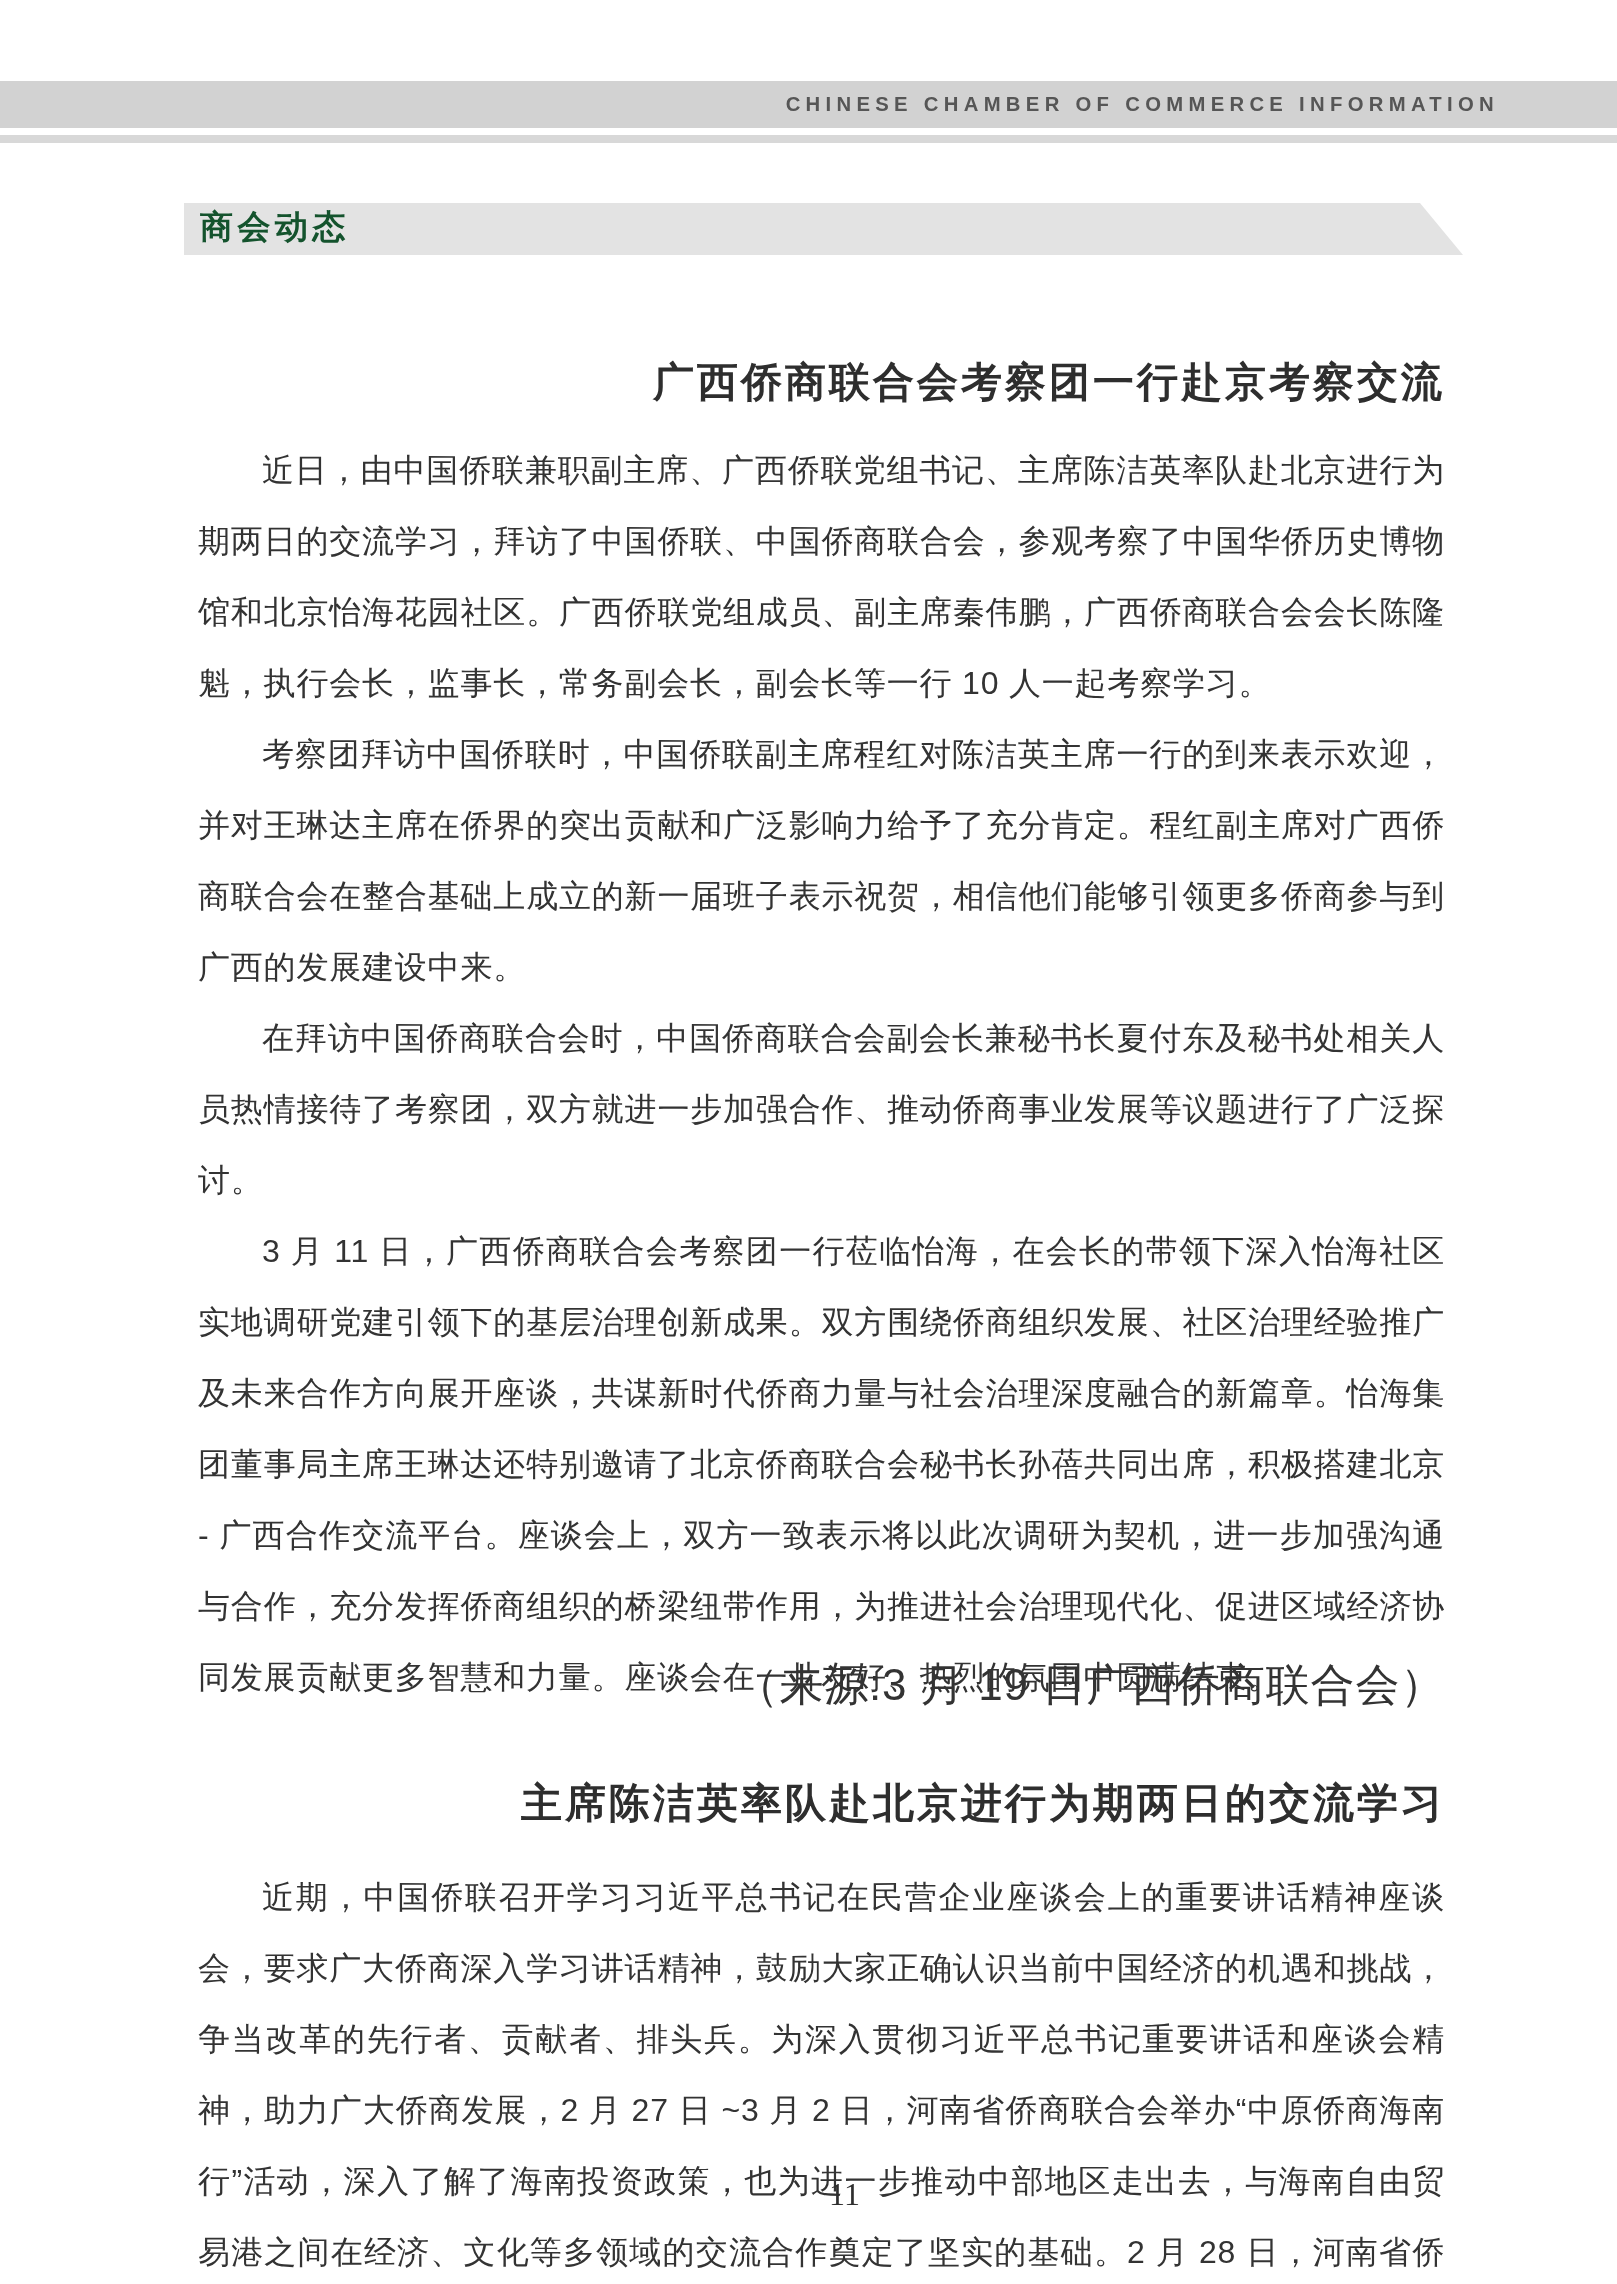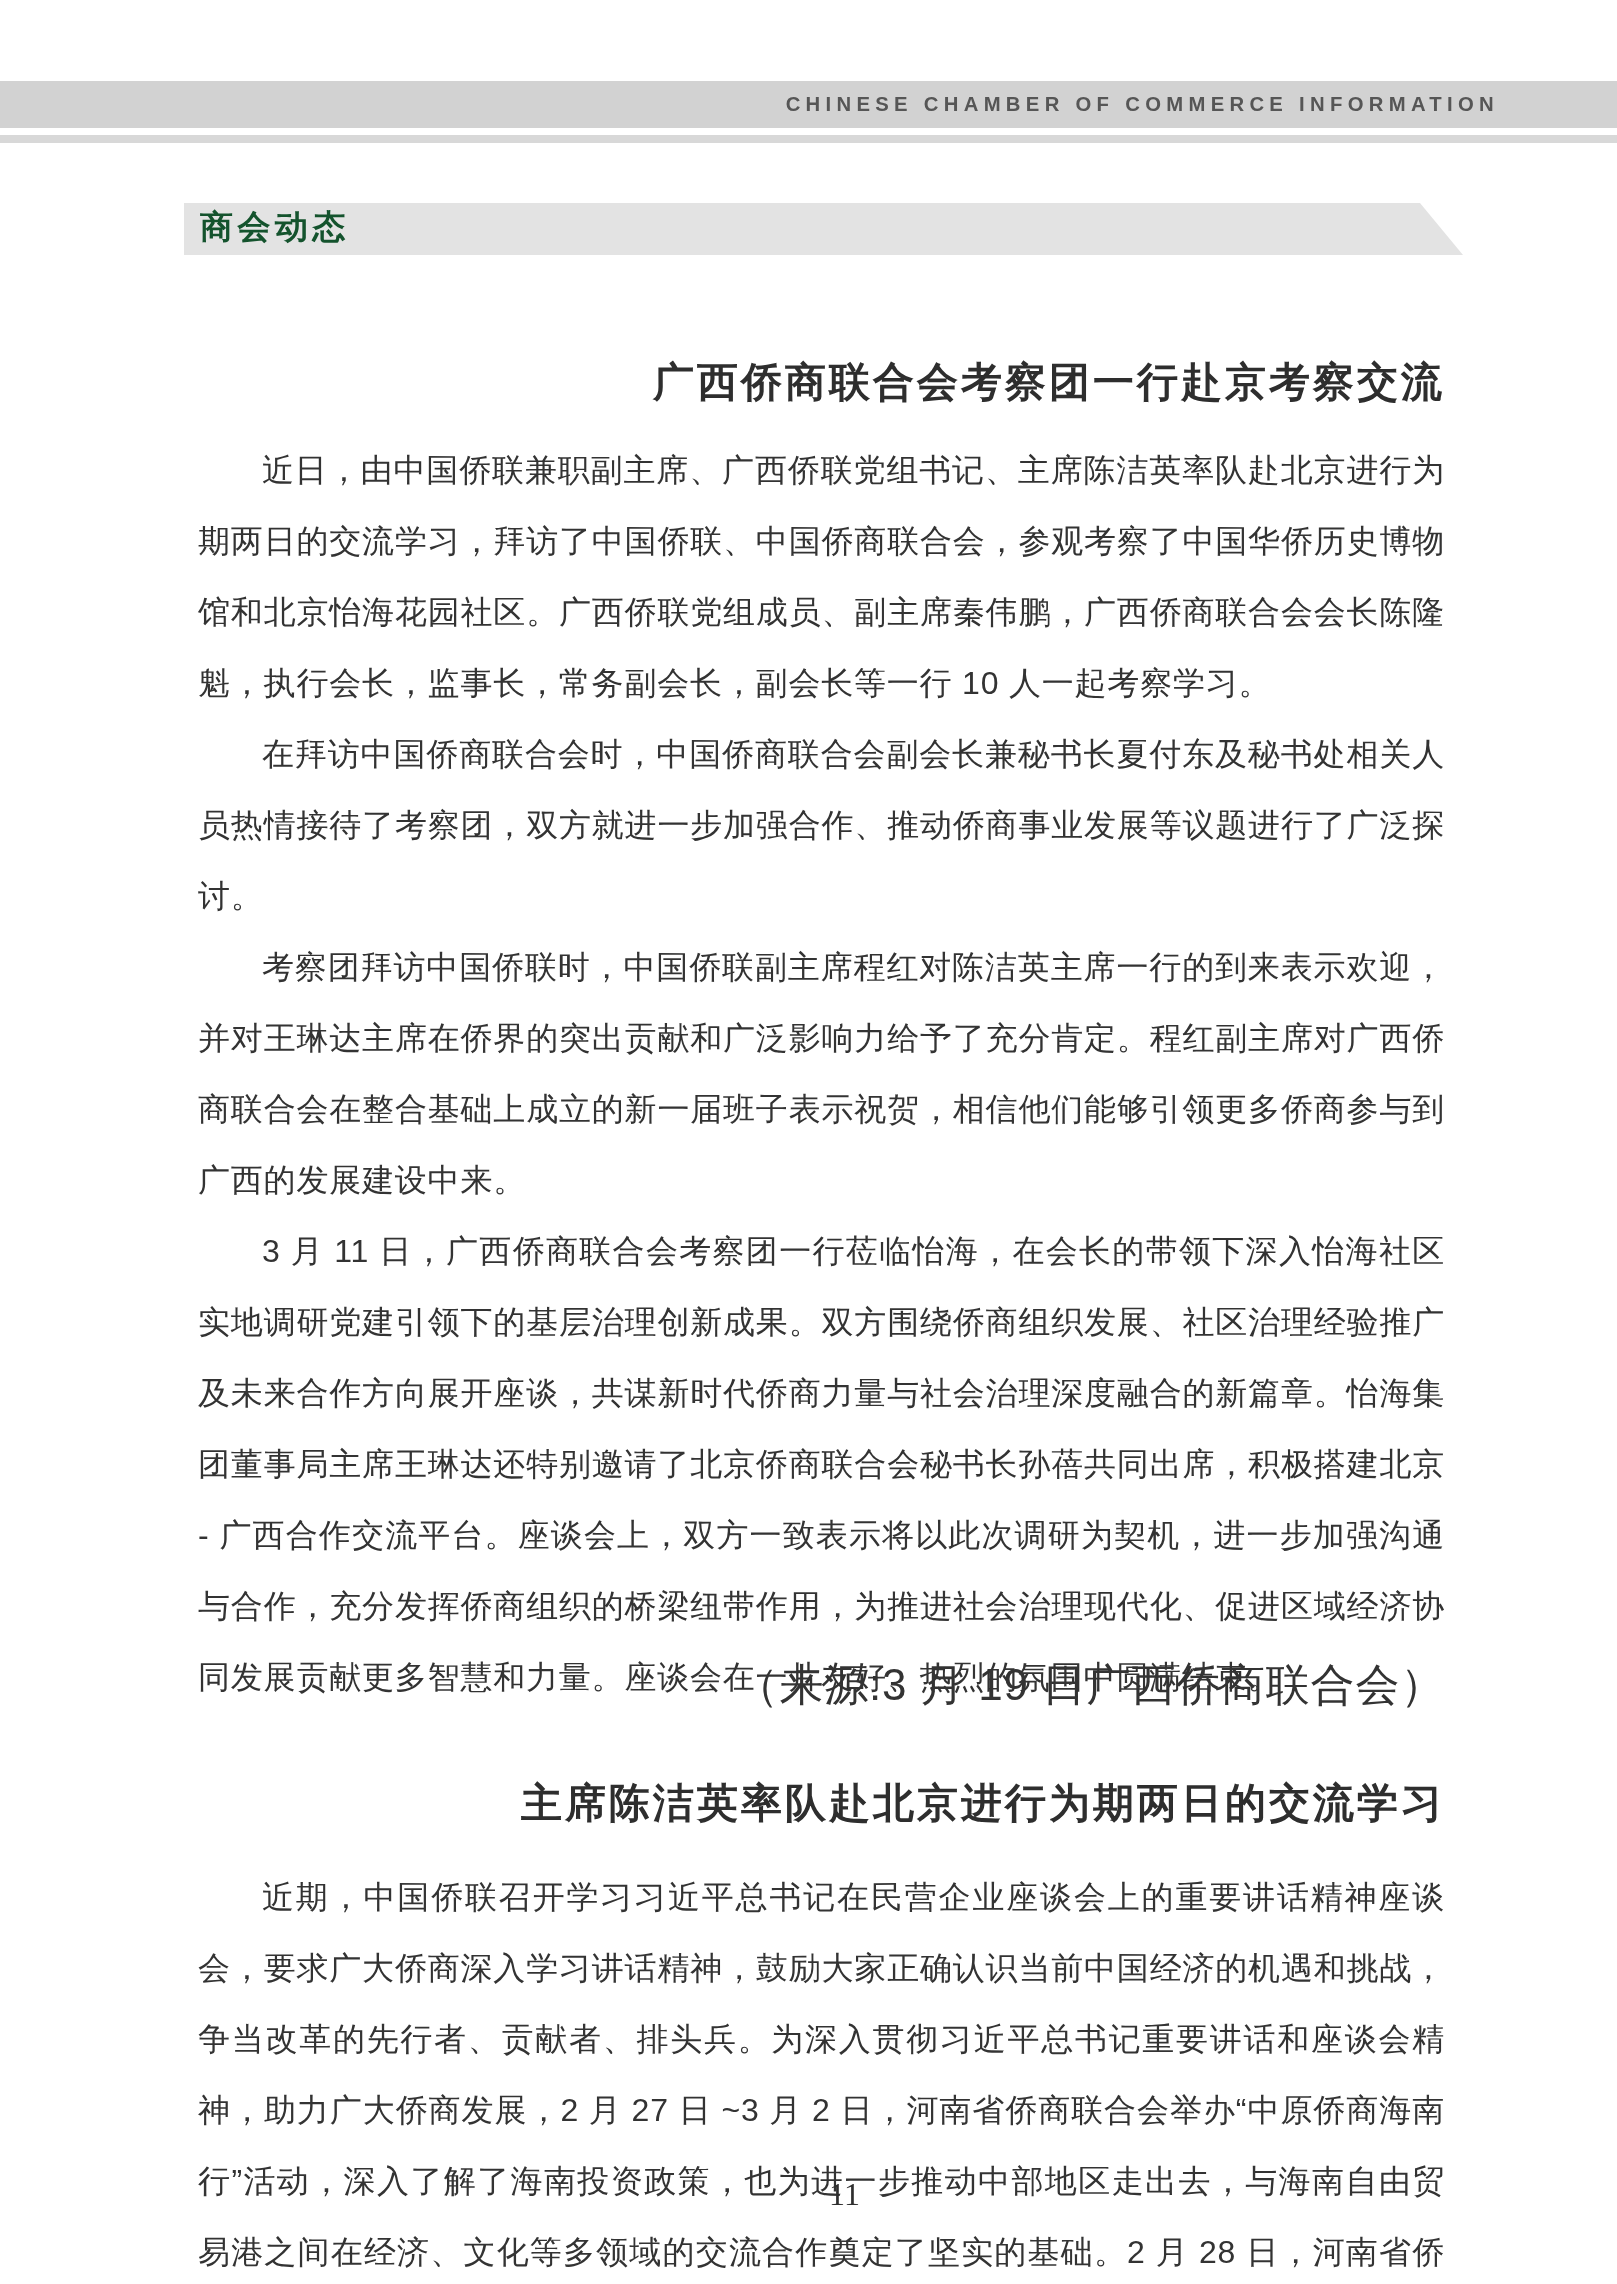--- a/index.html
+++ b/index.html
@@ -59,22 +59,22 @@
 
 <div class="banner">
   <span class="banner-text">商会动态</span>
 </div>
 
 <div class="content">
 
   <article>
     <h1 class="article-title">广西侨商联合会考察团一行赴京考察交流</h1>
     <p class="body">近日，由中国侨联兼职副主席、广西侨联党组书记、主席陈洁英率队赴北京进行为期两日的交流学习，拜访了中国侨联、中国侨商联合会，参观考察了中国华侨历史博物馆和北京怡海花园社区。广西侨联党组成员、副主席秦伟鹏，广西侨商联合会会长陈隆魁，执行会长，监事长，常务副会长，副会长等一行 10 人一起考察学习。</p>
+    <p class="body">考察团拜访中国侨联时，中国侨联副主席程红对陈洁英主席一行的到来表示欢迎，并对王琳达主席在侨界的突出贡献和广泛影响力给予了充分肯定。程红副主席对广西侨商联合会在整合基础上成立的新一届班子表示祝贺，相信他们能够引领更多侨商参与到广西的发展建设中来。</p>
     <p class="body">在拜访中国侨商联合会时，中国侨商联合会副会长兼秘书长夏付东及秘书处相关人员热情接待了考察团，双方就进一步加强合作、推动侨商事业发展等议题进行了广泛探讨。</p>
-    <p class="body">考察团拜访中国侨联时，中国侨联副主席程红对陈洁英主席一行的到来表示欢迎，并对王琳达主席在侨界的突出贡献和广泛影响力给予了充分肯定。程红副主席对广西侨商联合会在整合基础上成立的新一届班子表示祝贺，相信他们能够引领更多侨商参与到广西的发展建设中来。</p>
     <div class="p-wrap">
       <p class="body">3 月 11 日，广西侨商联合会考察团一行莅临怡海，在会长的带领下深入怡海社区实地调研党建引领下的基层治理创新成果。双方围绕侨商组织发展、社区治理经验推广及未来合作方向展开座谈，共谋新时代侨商力量与社会治理深度融合的新篇章。怡海集团董事局主席王琳达还特别邀请了北京侨商联合会秘书长孙蓓共同出席，积极搭建北京 - 广西合作交流平台。座谈会上，双方一致表示将以此次调研为契机，进一步加强沟通与合作，充分发挥侨商组织的桥梁纽带作用，为推进社会治理现代化、促进区域经济协同发展贡献更多智慧和力量。座谈会在一片友好、热烈的氛围中圆满结束。</p>
       <span class="source-note">（来源:3 月 19 日广西侨商联合会）</span>
     </div>
   </article>
 
   <article class="article-2">
     <h1 class="article-title">
       <span>主席陈洁英率队赴北京进行为期两日的交流学习</span><br>
     </h1>

